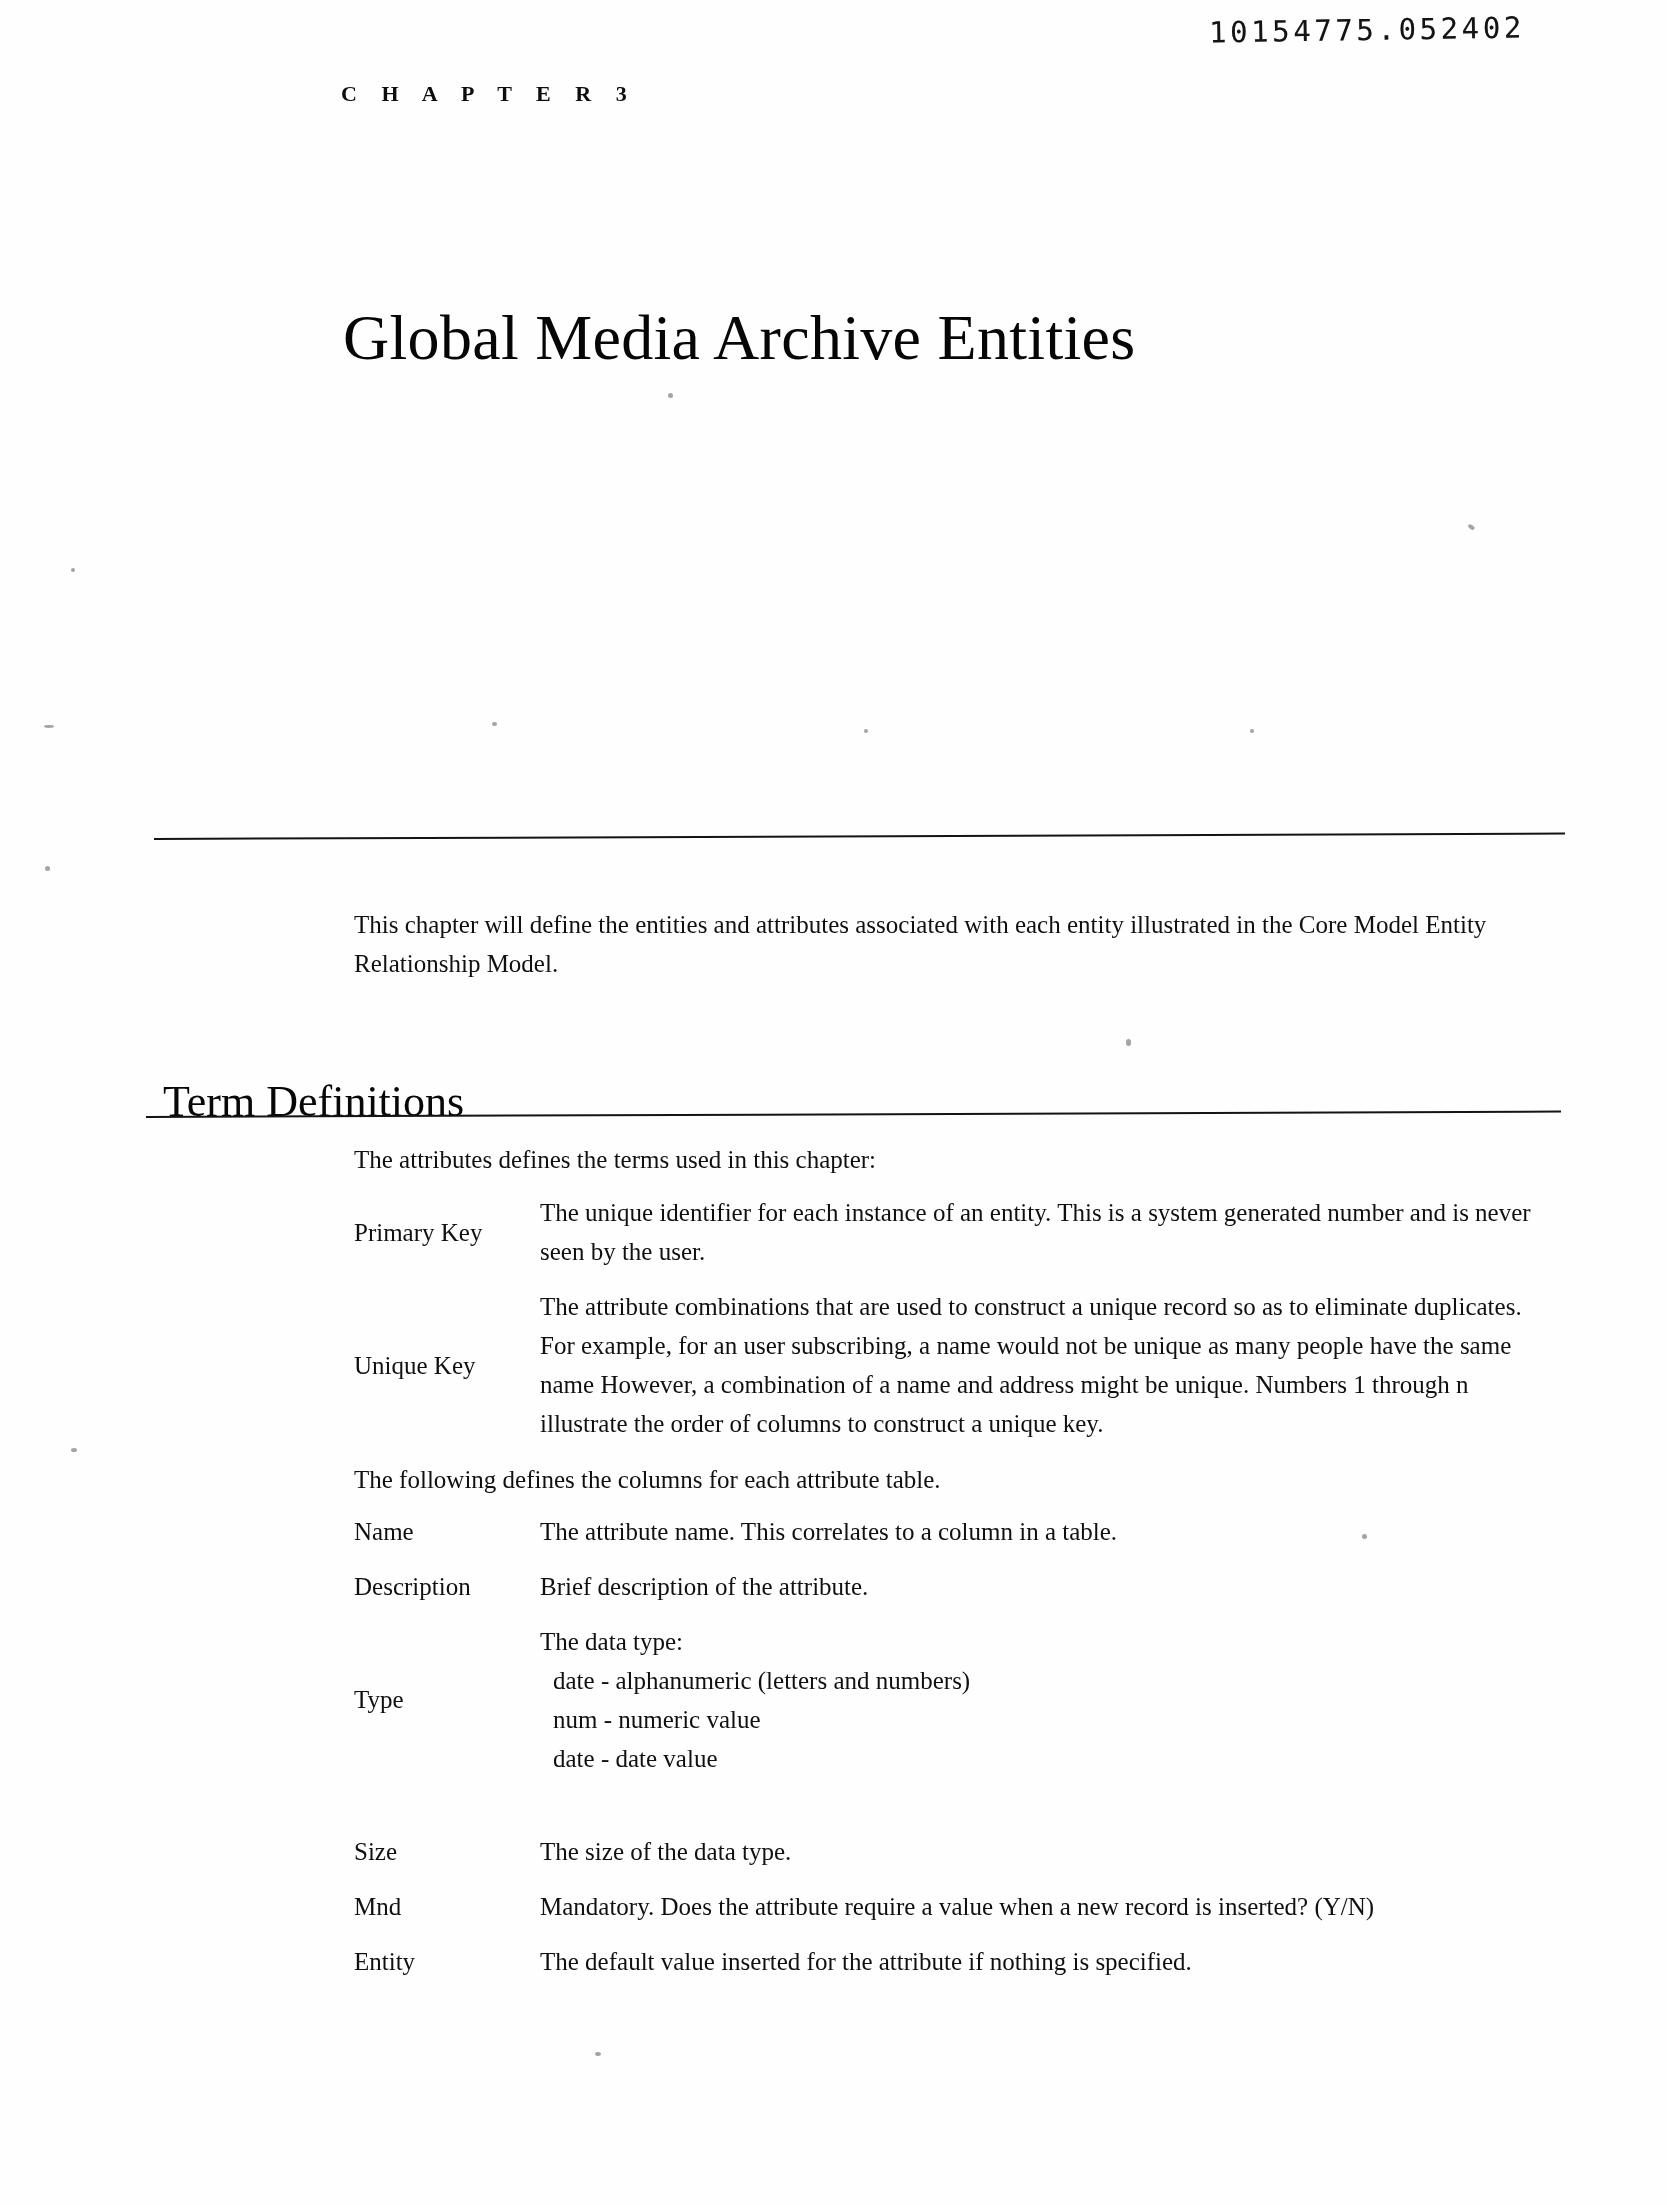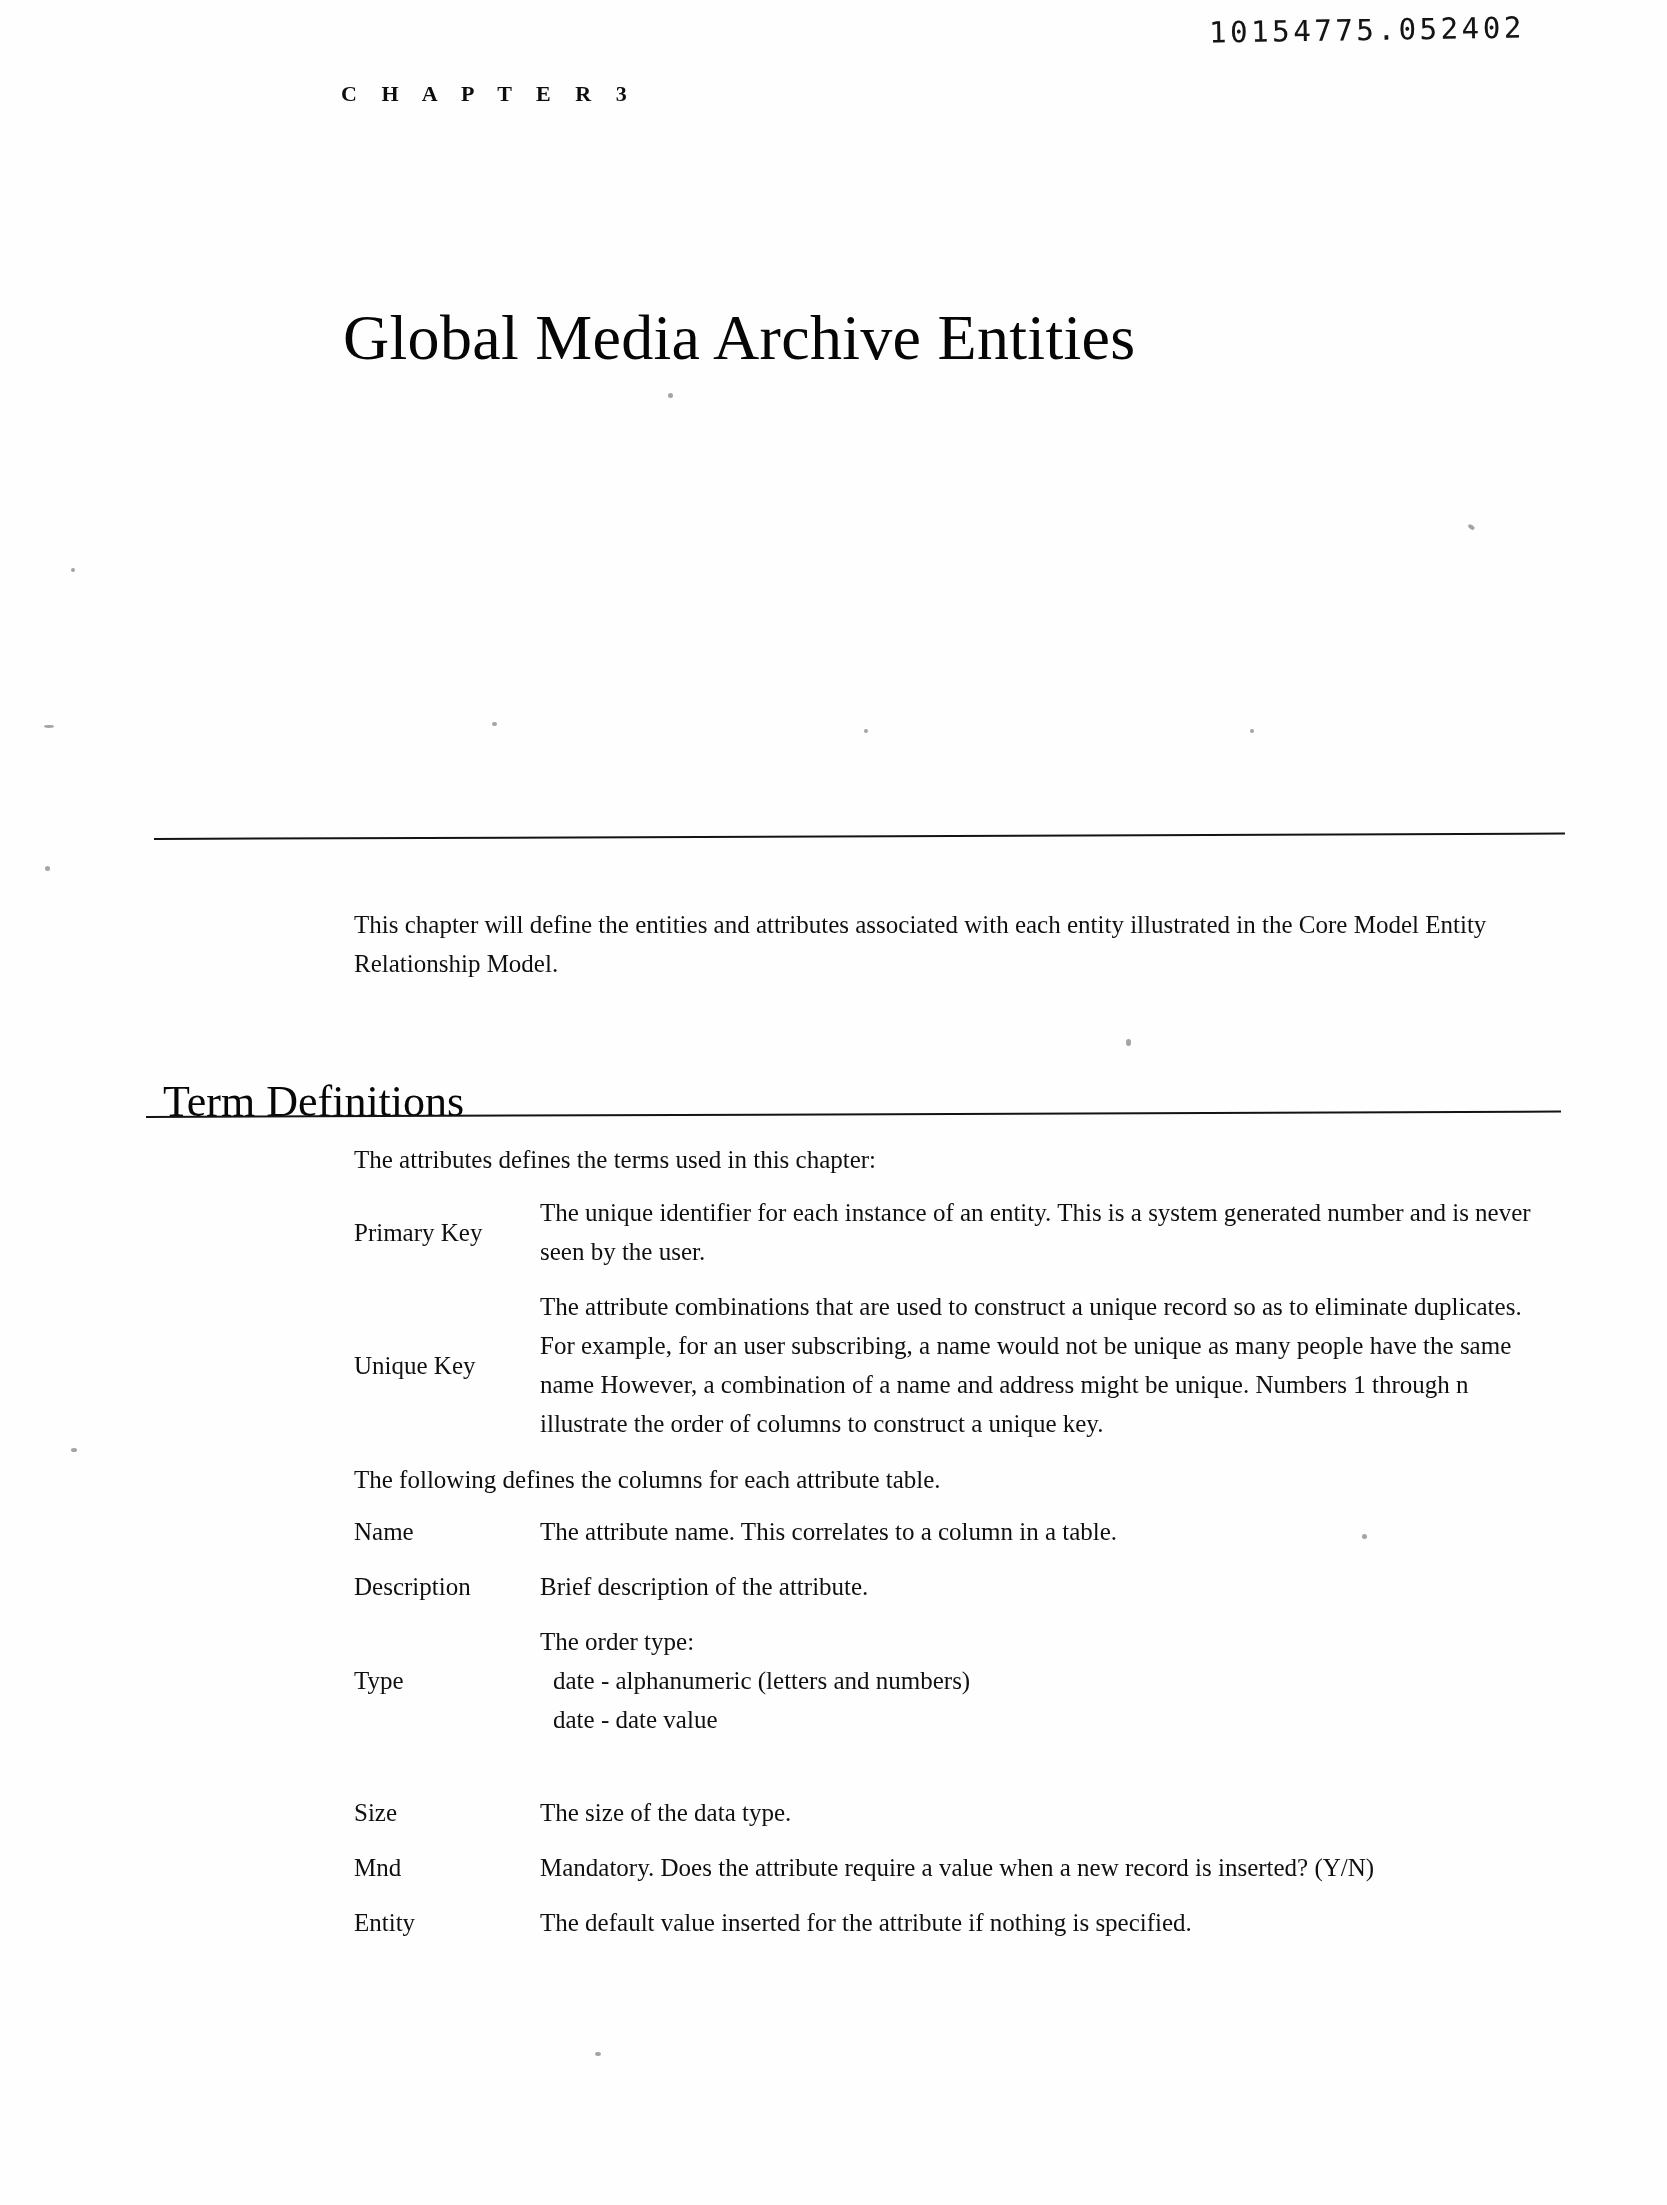--- a/index.html
+++ b/index.html
@@ -189,22 +189,23 @@
     </div>
 
     <div class="def-row">
       <div class="def-term">Description</div>
       <div class="def-desc">Brief description of the attribute.</div>
     </div>
 
     <div class="def-row">
       <div class="def-term">Type</div>
       <div class="def-desc">
-        <span>The order type:</span>
+        <span>The data type:</span>
         <span class="sub">date - alphanumeric (letters and numbers)</span>
+        <span class="sub">num - numeric value</span>
         <span class="sub">date - date value</span>
       </div>
     </div>
 
     <div class="spacer-row"></div>
 
     <div class="def-row">
       <div class="def-term">Size</div>
       <div class="def-desc">The size of the data type.</div>
     </div>

